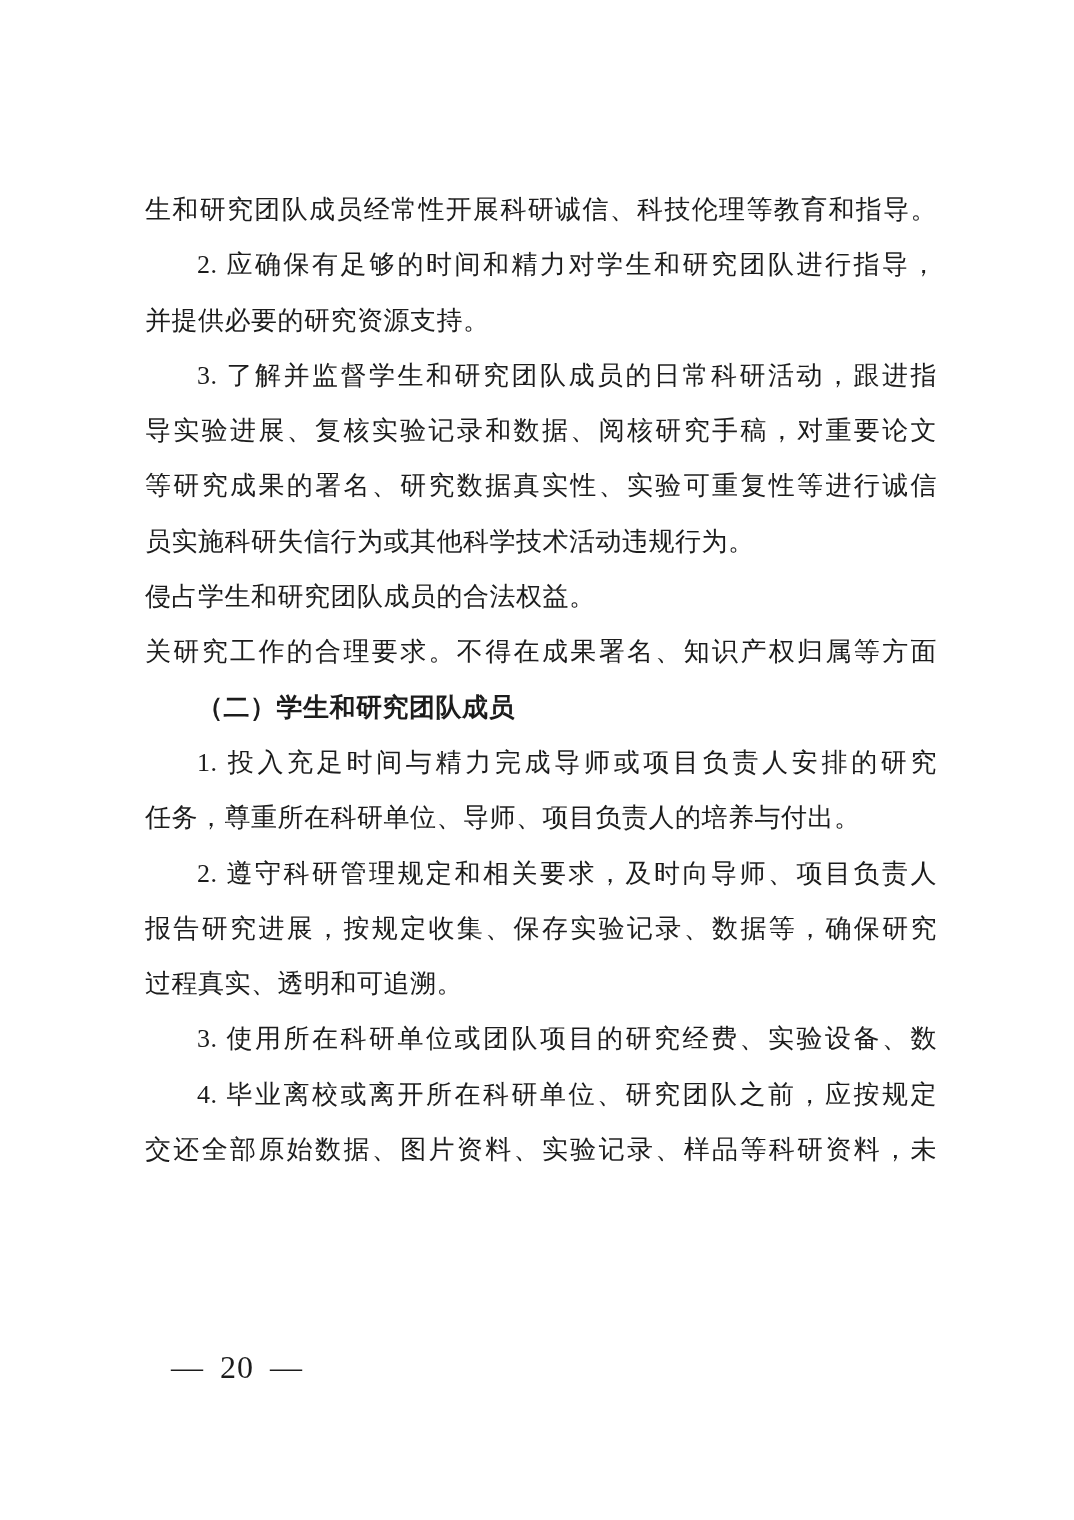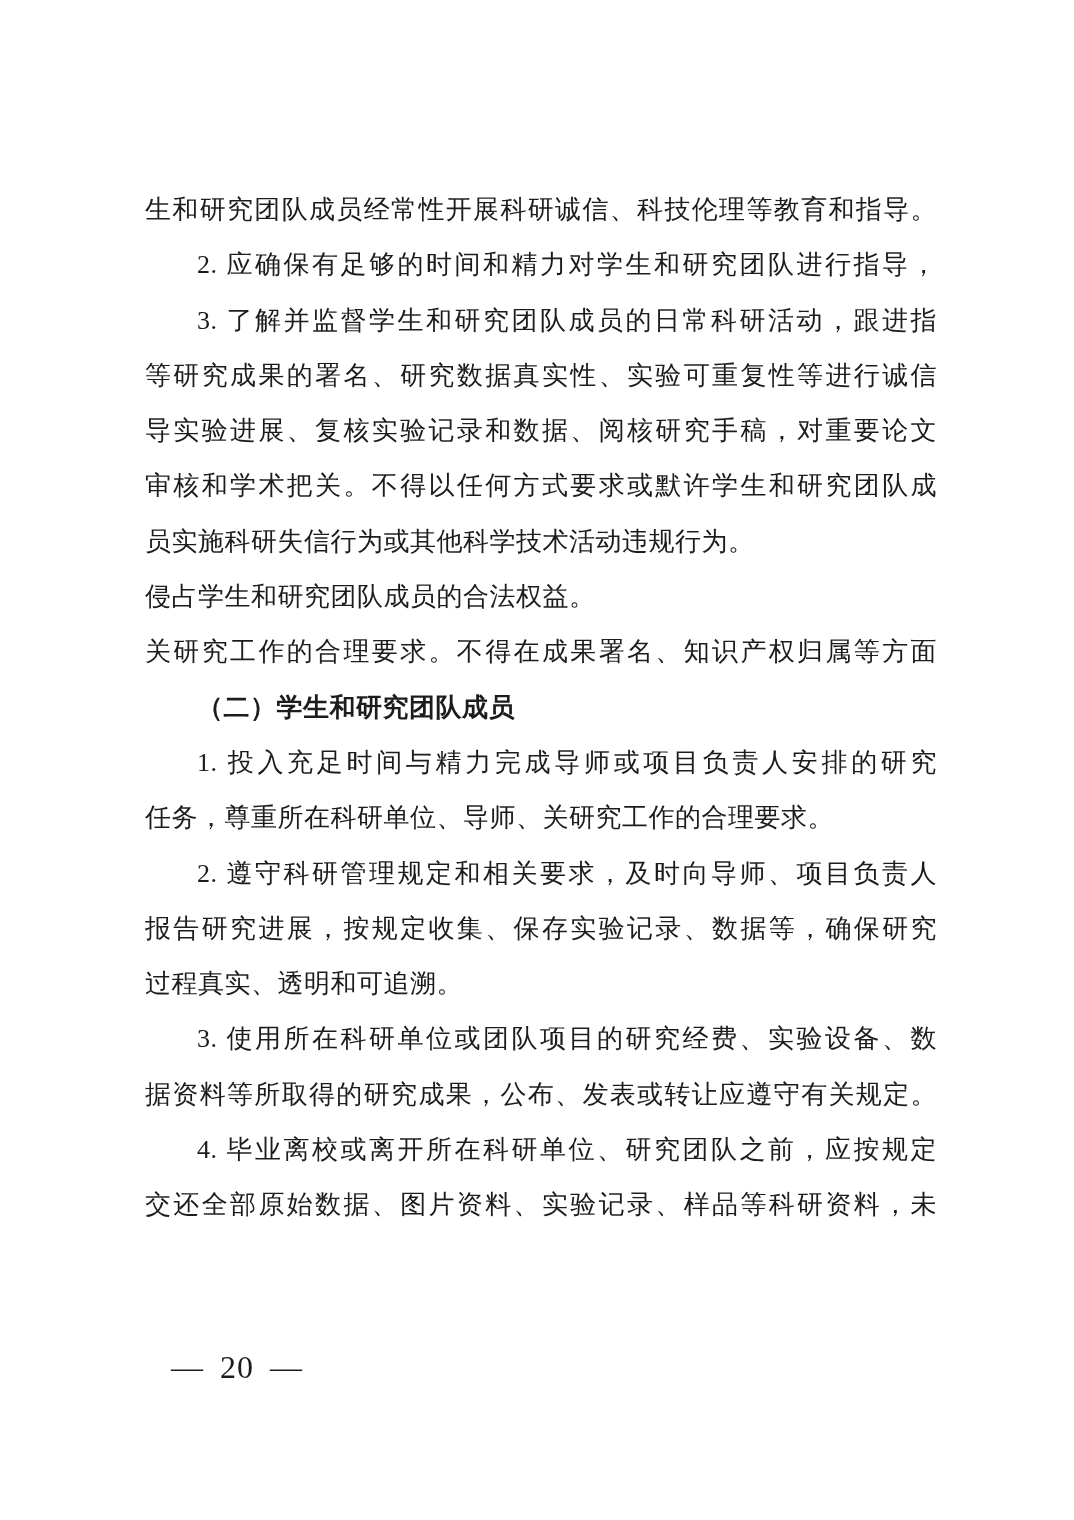--- a/index.html
+++ b/index.html
@@ -59,34 +59,33 @@
 </style>
 </head>
 <body>
 
 <div class="page">
 
   <main class="text-body">
 
   <p class="line justify">生和研究团队成员经常性开展科研诚信、科技伦理等教育和指导。</p>
       <p class="line indent justify">2. 应确保有足够的时间和精力对学生和研究团队进行指导，</p>
+      <p class="line">并提供必要的研究资源支持。</p>
       <p class="line indent justify">3. 了解并监督学生和研究团队成员的日常科研活动，跟进指</p>
+      <p class="line justify">导实验进展、复核实验记录和数据、阅核研究手稿，对重要论文</p>
       <p class="line justify">等研究成果的署名、研究数据真实性、实验可重复性等进行诚信</p>
-      <p class="line justify">导实验进展、复核实验记录和数据、阅核研究手稿，对重要论文</p>
-      <p class="line justify">审核和学术把关。不得以任何方式要求或默许学生和研究团队成</p>
       <p class="line">员实施科研失信行为或其他科学技术活动违规行为。</p>
       <p class="line">侵占学生和研究团队成员的合法权益。</p>
       <p class="line justify">关研究工作的合理要求。不得在成果署名、知识产权归属等方面</p>
       <p class="line indent heading">（二）学生和研究团队成员</p>
       <p class="line indent justify">1. 投入充足时间与精力完成导师或项目负责人安排的研究</p>
-      <p class="line">任务，尊重所在科研单位、导师、关研究工作的合理要求。</p>
+      <p class="line">任务，尊重所在科研单位、导师、项目负责人的培养与付出。</p>
       <p class="line indent justify">2. 遵守科研管理规定和相关要求，及时向导师、项目负责人</p>
       <p class="line justify">报告研究进展，按规定收集、保存实验记录、数据等，确保研究</p>
       <p class="line">过程真实、透明和可追溯。</p>
       <p class="line indent justify">3. 使用所在科研单位或团队项目的研究经费、实验设备、数</p>
-      <p class="line justify">据资料等所取得的研究成果，公布、发表或转让应遵守有关规定。</p>
       <p class="line indent justify">4. 毕业离校或离开所在科研单位、研究团队之前，应按规定</p>
       <p class="line justify">交还全部原始数据、图片资料、实验记录、样品等科研资料，未</p>
     </main>
 
   <div class="footer">— 20 —</div>
 
 </div>
 
 </body></html>

